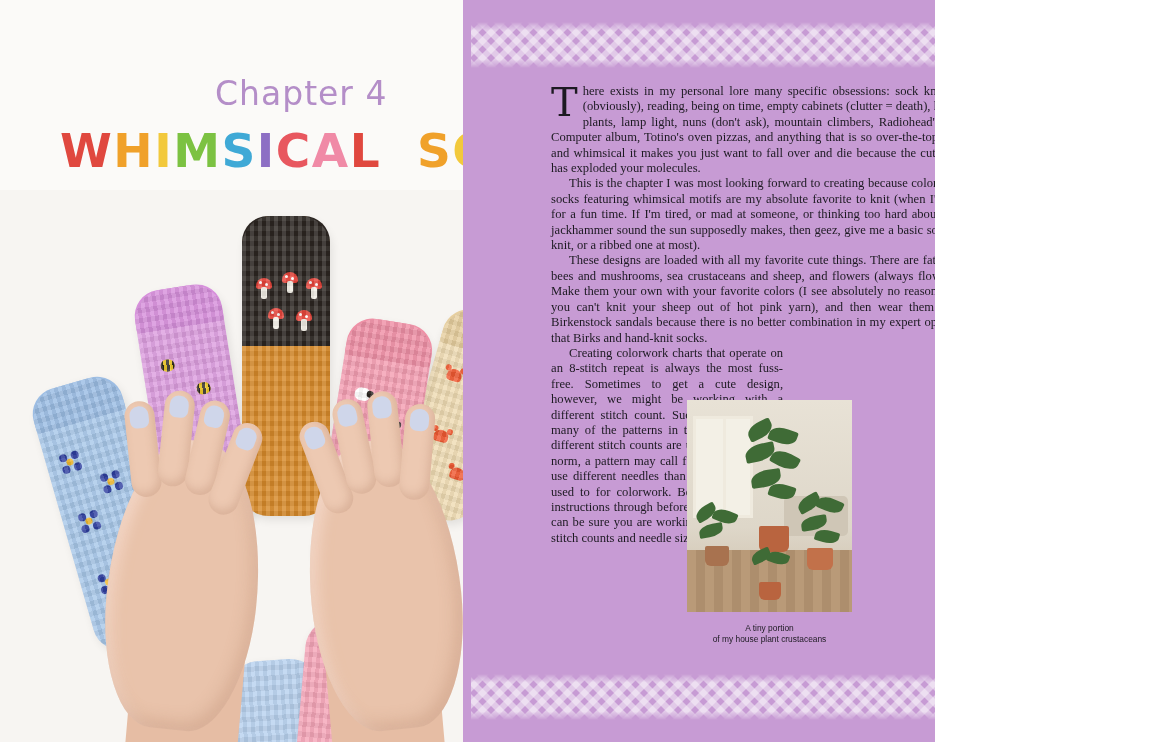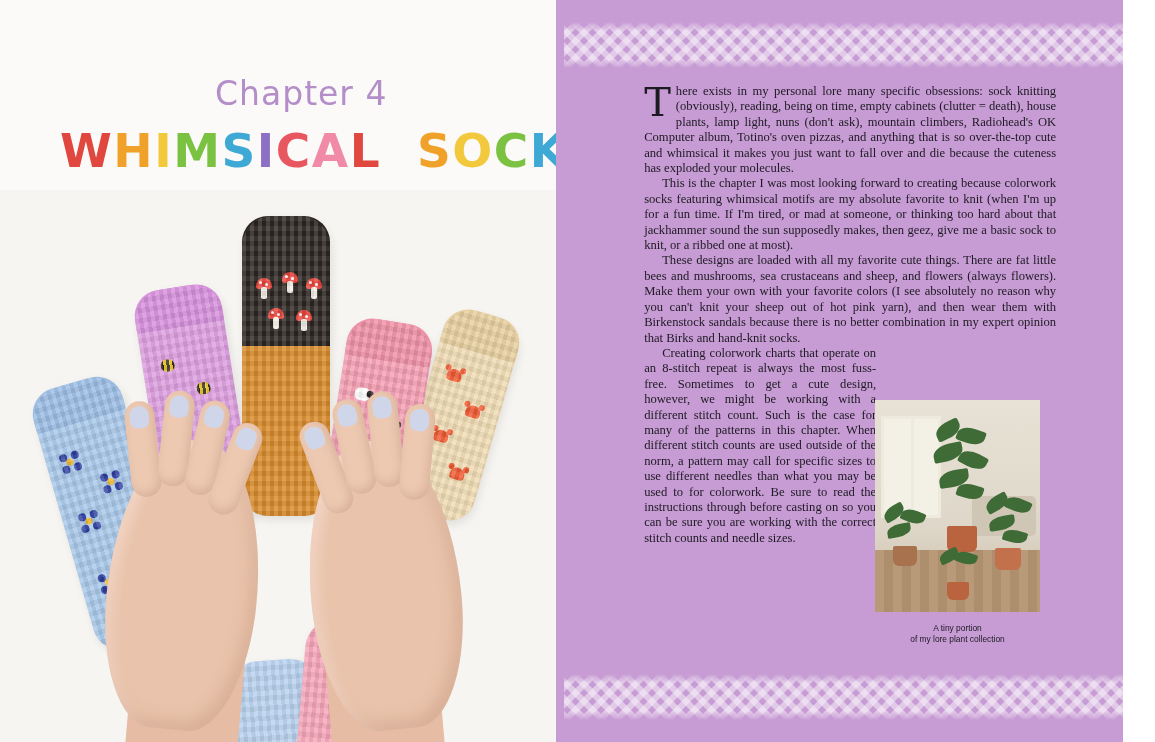--- a/index.html
+++ b/index.html
@@ -8,21 +8,21 @@
     background: #ffffff;
   }
   body {
     width: 1155px;
     height: 742px;
     overflow: hidden;
     font-family: "Liberation Sans", sans-serif;
   }
   .spread {
     position: relative;
-    width: 1123px;
+    width: 935px;
     height: 742px;
     display: flex;
   }
 
   
   .page-left {
     position: relative;
     width: 572px;
     height: 742px;
     background: #fbfaf8;
@@ -457,17 +457,17 @@
         </div>
 
         <div class="plant" style="left:64px; top:150px; width:40px; height:50px;">
           <div class="leaf" style="left:0; top:0; width:20px; height:12px; transform:rotate(-24deg);"></div>
           <div class="leaf" style="left:16px; top:2px; width:22px; height:12px; transform:rotate(20deg);"></div>
           <div class="pot" style="left:8px; width:22px; height:18px; background:#b9643f;"></div>
         </div>
       </div>
       <div class="caption">
         <div>A tiny portion</div>
-        <div>of my lore plant collection</div>
+        <div>of my house plant crustaceans</div>
       </div>
     </div>
   </div>
 </div>
 
 </body></html>

